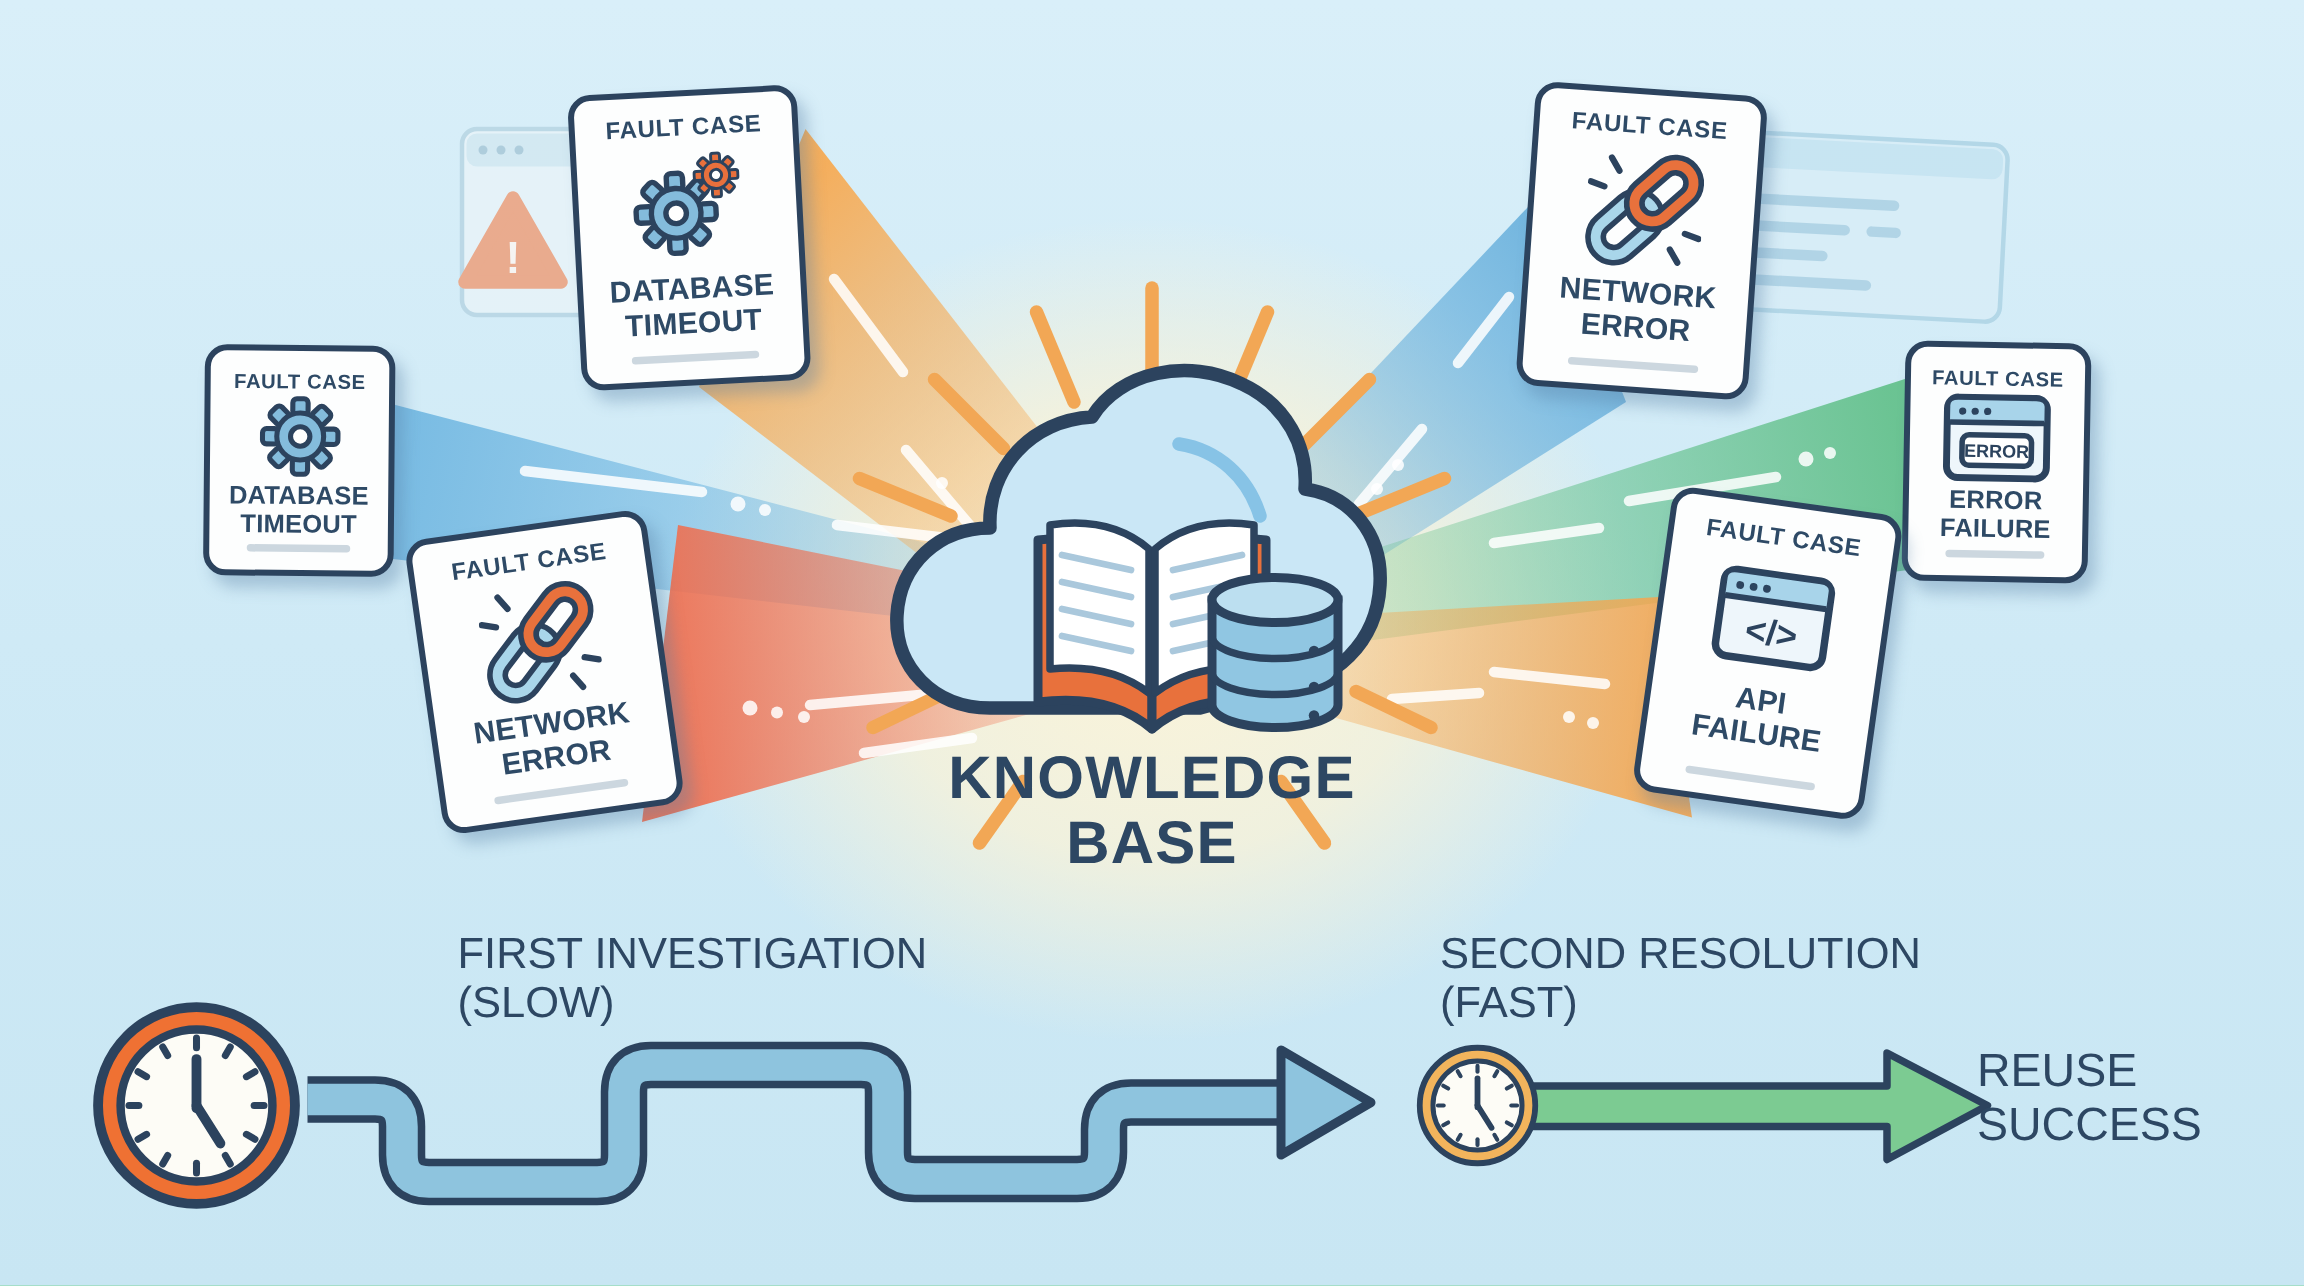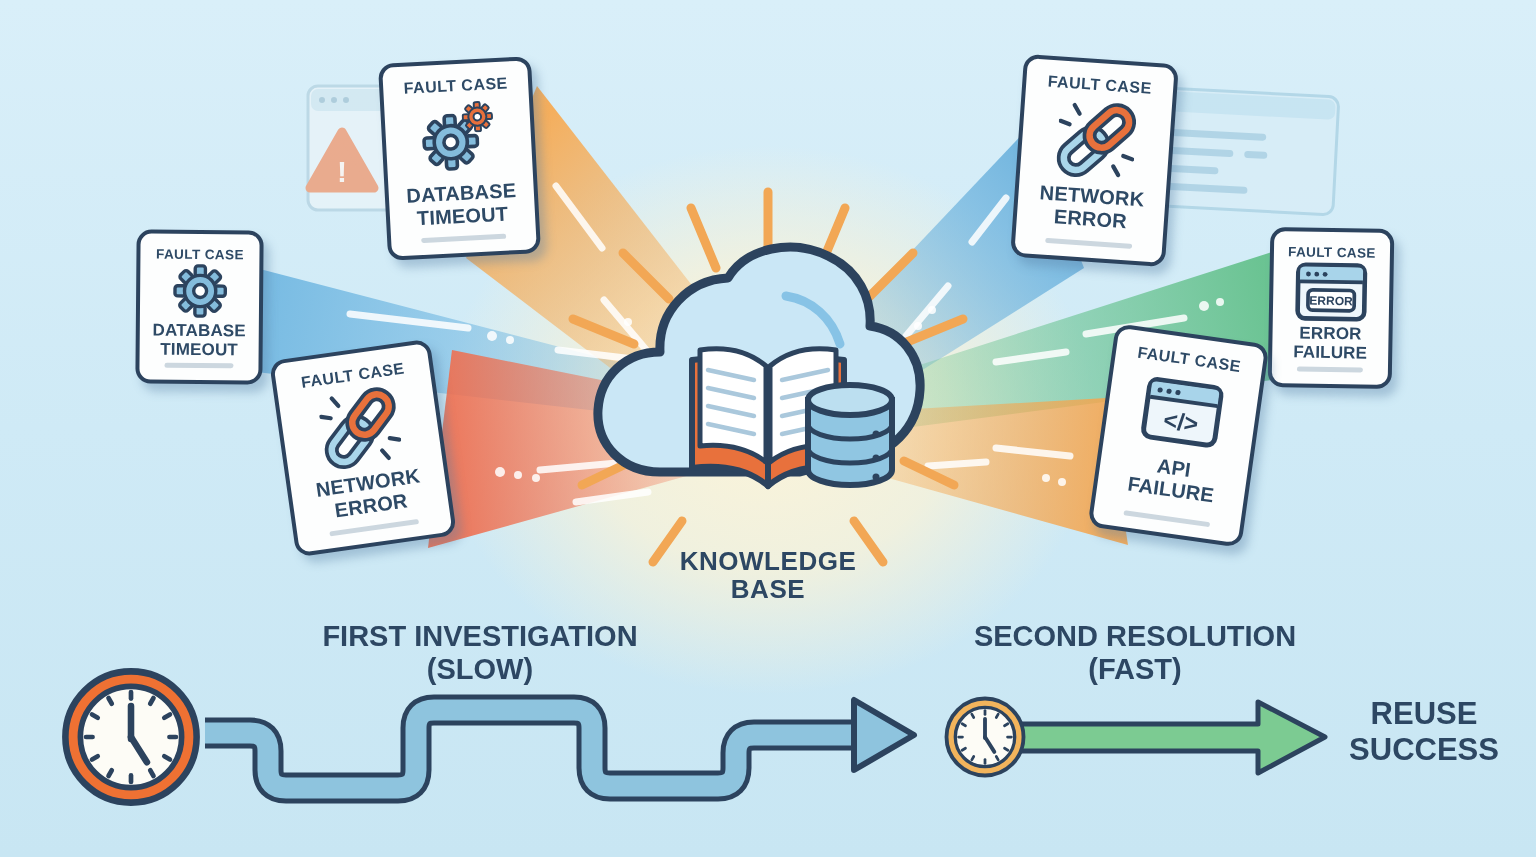--- a/index.html
+++ b/index.html
@@ -16,23 +16,23 @@
   .card .rule{width:64%;height:5px;border-radius:3px;background:#ccd7df;margin-top:4px;}
   .card.sm .t{font-size:13.5px}
   .card.sm .l{font-size:17px}
   .c1{left:383px;top:60px;width:153px;height:197px;transform:rotate(-3deg);}
   .c2{left:136px;top:230px;width:127px;height:154px;transform:rotate(.5deg);}
   .c3{left:282px;top:349px;width:162px;height:198px;transform:rotate(-8deg);}
   .c4{left:1017px;top:59px;width:155px;height:203px;transform:rotate(4deg);}
   .c5{left:1269px;top:228px;width:124px;height:160px;transform:rotate(1deg);}
   .c6{left:1101px;top:333px;width:155px;height:205px;transform:rotate(8deg);}
   .preline{white-space:pre-line;}
-  .bigtitle{position:absolute;left:568px;top:548px;width:400px;text-align:center;
-    font-size:26px;font-weight:800;line-height:1.07;letter-spacing:.02em;color:#2d4763;}
-  .tl-label{position:absolute;text-align:center;font-size:29px;font-weight:700;line-height:1.15;color:#2d4763;}
+  .bigtitle{position:absolute;left:568px;top:498px;width:400px;text-align:center;
+    font-size:40px;font-weight:800;line-height:1.07;letter-spacing:.02em;color:#2d4763;}
+  .tl-label{position:absolute;font-size:29px;font-weight:400;line-height:1.15;color:#2d4763;}
   .tl-first{left:305px;top:620px;width:350px;}
   .tl-second{left:960px;top:620px;width:350px;}
   .tl-result{left:1318px;top:696px;width:212px;font-size:31px;}
 </style>
 </head>
 <body>
 
 <div class="stage">
 
 <svg class="bg" width="1536" height="857" viewBox="0 0 1536 857">

